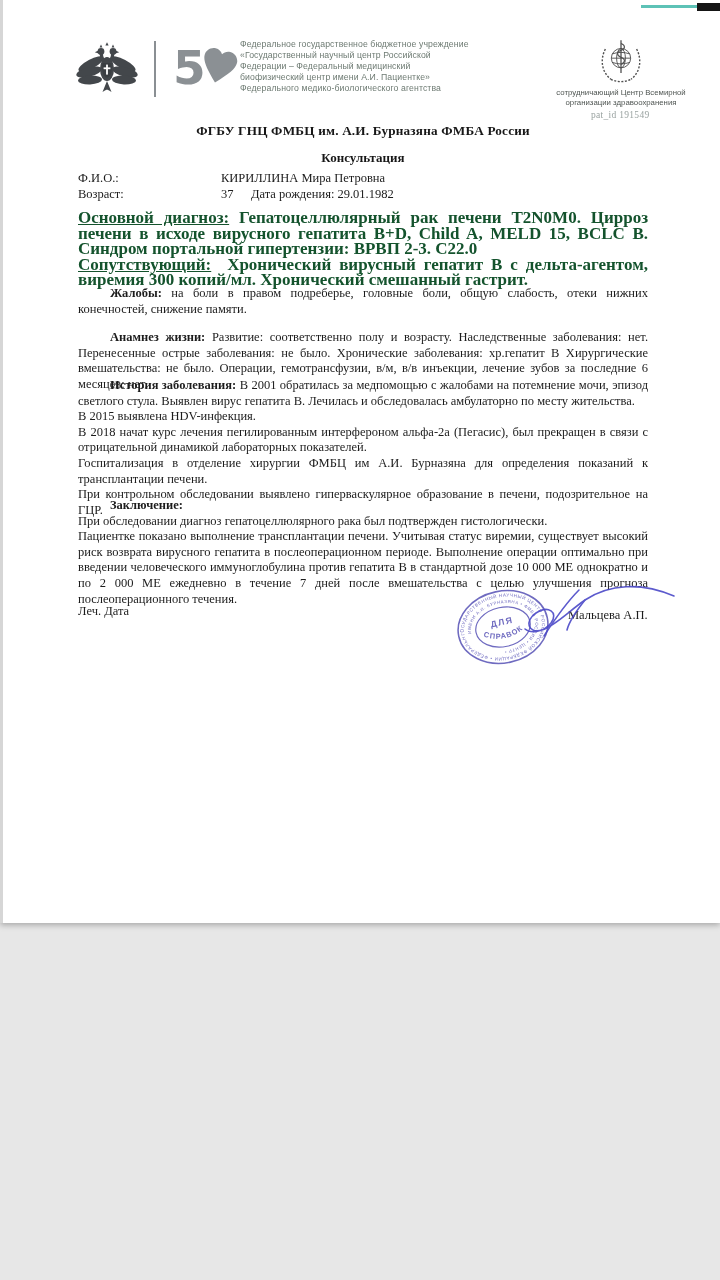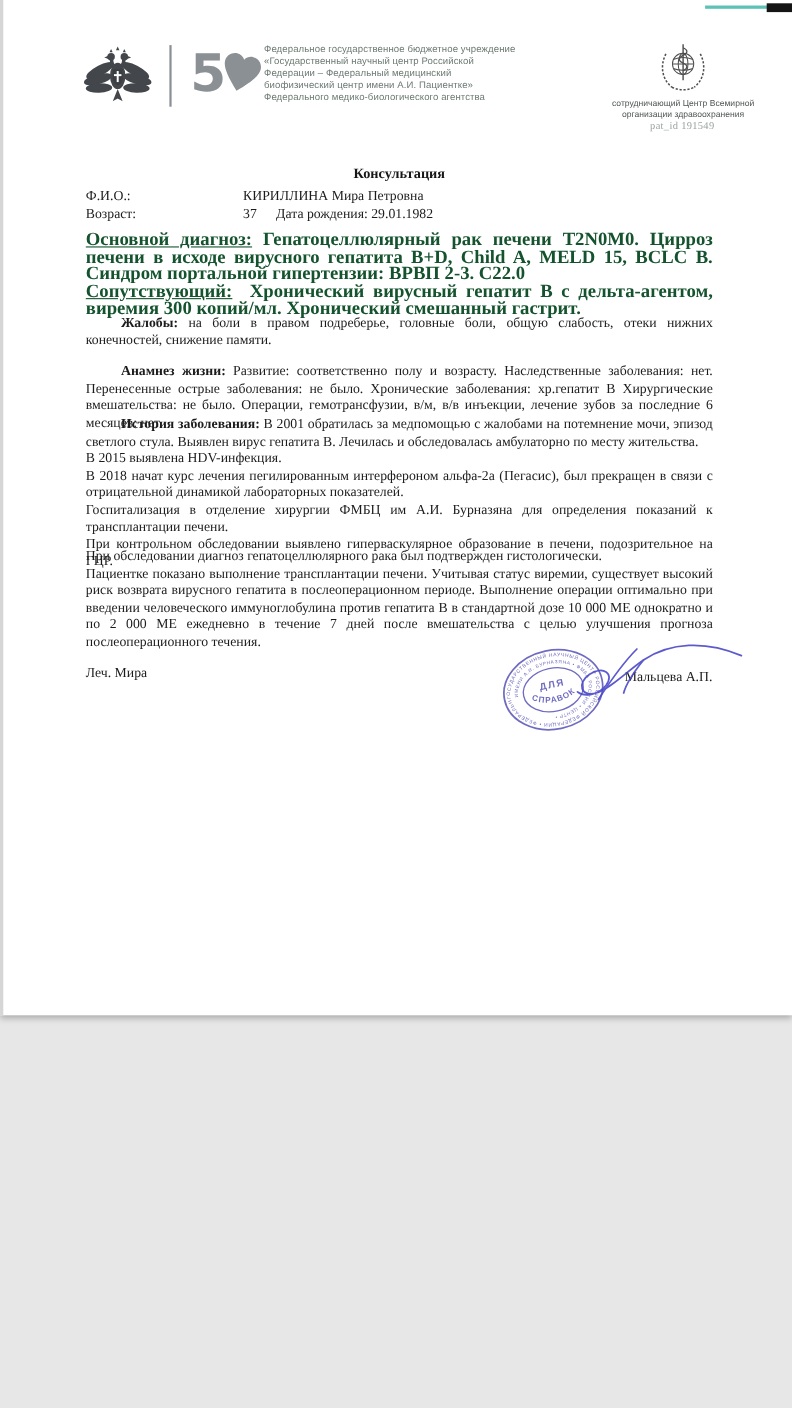--- a/index.html
+++ b/index.html
@@ -133,20 +133,21 @@
       </svg>
       <div class="who-caption">
         <div>сотрудничающий Центр Всемирной</div>
         <div>организации здравоохранения</div>
       </div>
     </div>
   </div>
 
   <div class="pat-id">pat_id 191549</div>
 
+  <div class="doc-title">ФГБУ ГНЦ ФМБЦ им. А.И. Бурназяна ФМБА России</div>
   <div class="doc-subtitle">Консультация</div>
 
   <div class="patient body-text">
     <div class="row">
       <span class="lab">Ф.И.О.:</span>
       <span class="val">КИРИЛЛИНА Мира Петровна</span>
     </div>
     <div class="row">
       <span class="lab">Возраст:</span>
       <span class="val"><span class="age">37</span><span>Дата рождения: 29.01.1982</span></span>
@@ -176,25 +177,26 @@
       <span class="b">История заболевания:</span>
       <span>В 2001 обратилась за медпомощью с жалобами на потемнение мочи, эпизод светлого стула. Выявлен вирус гепатита В. Лечилась и обследовалась амбулаторно по месту жительства.</span>
     </div>
     <div>В 2015 выявлена HDV-инфекция.</div>
     <div>В 2018 начат курс лечения пегилированным интерфероном альфа-2а (Пегасис), был прекращен в связи с отрицательной динамикой лабораторных показателей.</div>
     <div>Госпитализация в отделение хирургии ФМБЦ им А.И. Бурназяна для определения показаний к трансплантации печени.</div>
     <div>При контрольном обследовании выявлено гиперваскулярное образование в печени, подозрительное на ГЦР.</div>
   </div>
 
   <div class="sect s-concl body-text">
+    <div class="b">Заключение:</div>
     <div>При обследовании диагноз гепатоцеллюлярного рака был подтвержден гистологически.</div>
     <div>Пациентке показано выполнение трансплантации печени. Учитывая статус виремии, существует высокий риск возврата вирусного гепатита в послеоперационном периоде. Выполнение операции оптимально при введении человеческого иммуноглобулина против гепатита В в стандартной дозе 10 000 МЕ однократно и по 2 000 МЕ ежедневно в течение 7 дней после вмешательства с целью улучшения прогноза послеоперационного течения.</div>
   </div>
 
-  <div class="footer-doc">Леч. Мира</div>
+  <div class="footer-doc">Леч. Дата</div>
   <div class="doctor-name">Мальцева А.П.</div>
 
   <svg class="stamp" viewBox="0 0 120 100">
     <defs>
       <path id="ringOuter" d="M 20,50 a 40,30.5 0 1 1 80,0 a 40,30.5 0 1 1 -80,0"></path>
       <path id="ringInner" d="M 27,50 a 33,24 0 1 1 66,0 a 33,24 0 1 1 -66,0"></path>
       <path id="arcSpravok" d="M 35,53 q 25,17 50,0"></path>
     </defs>
     <g fill="none" stroke="#5c57b8">
       <ellipse cx="60" cy="50" rx="46" ry="36.5" stroke-width="1.6"></ellipse>

